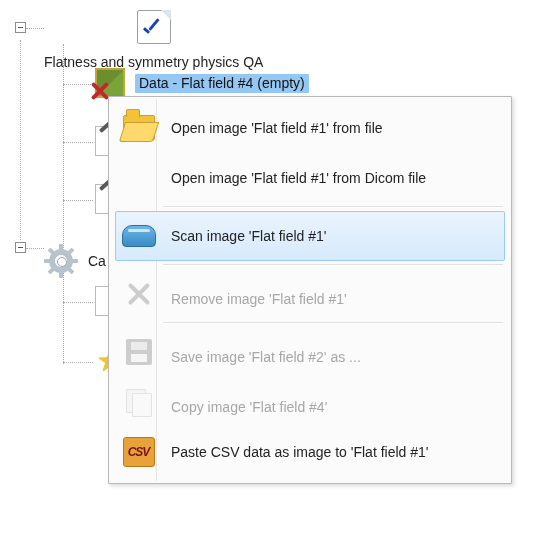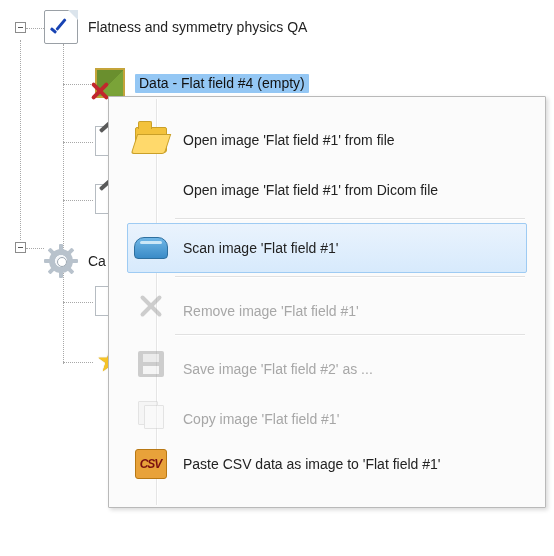--- a/index.html
+++ b/index.html
@@ -47,21 +47,21 @@
   .node .label { white-space: nowrap; }
 
   .sel-label {
     background: #94c7f4;
     color: #111;
     padding: 1px 4px 2px 4px;
     border-radius: 1px;
   }
 
   
-  .n-root   { left: 44px; top: 10px; }
+  .n-root   { left: 44px; top: 10px; flex-direction: column; }
   .n-data   { left: 95px; top: 68px; }
   .n-prof1  { left: 95px; top: 126px; }
   .n-prof2  { left: 95px; top: 184px; }
   .n-calc   { left: 44px; top: 244px; }
   .n-flat   { left: 95px; top: 286px; }
   .n-sym    { left: 95px; top: 346px; }
 
   
   .doc-check {
     width: 34px; height: 34px;
@@ -188,26 +188,26 @@
     font-size: 30px;
     line-height: 30px;
     text-align: center;
   }
   .star::before { content: "★"; text-shadow: 0 0 1px #b58b00; }
 
   
   .ctxmenu {
     position: absolute;
     left: 108px; top: 96px;
-    width: 438px;
+    width: 404px;
     background: #fbfbfb;
     border: 1px solid #b9b9b9;
     border-radius: 1px;
     box-shadow: 2px 2px 4px rgba(0,0,0,0.15);
-    padding: 18px;
+    padding: 6px;
     box-sizing: border-box;
   }
   .ctxmenu .gutter-line {
     position: absolute;
     left: 47px; top: 2px; bottom: 2px;
     width: 0;
     border-left: 1px solid #e5e5e5;
     border-right: 1px solid #ffffff;
   }
   .mitem {
@@ -445,21 +445,21 @@
       <div class="slot">
           <div class="floppy disabled-ico"></div>
         </div>
       <span class="mlabel">Save image 'Flat field #2' as ...</span>
     </div>
 
     <div class="mitem disabled">
       <div class="slot">
           <div class="copy-ico disabled-ico"></div>
         </div>
-      <span class="mlabel">Copy image 'Flat field #1'</span>
+      <span class="mlabel">Copy image 'Flat field #4'</span>
     </div>
 
     <div class="mitem">
       <div class="slot">
           <div class="csv-ico"></div>
         </div>
       <span class="mlabel">Paste CSV data as image to 'Flat field #1'</span>
     </div>
   </div>
 

